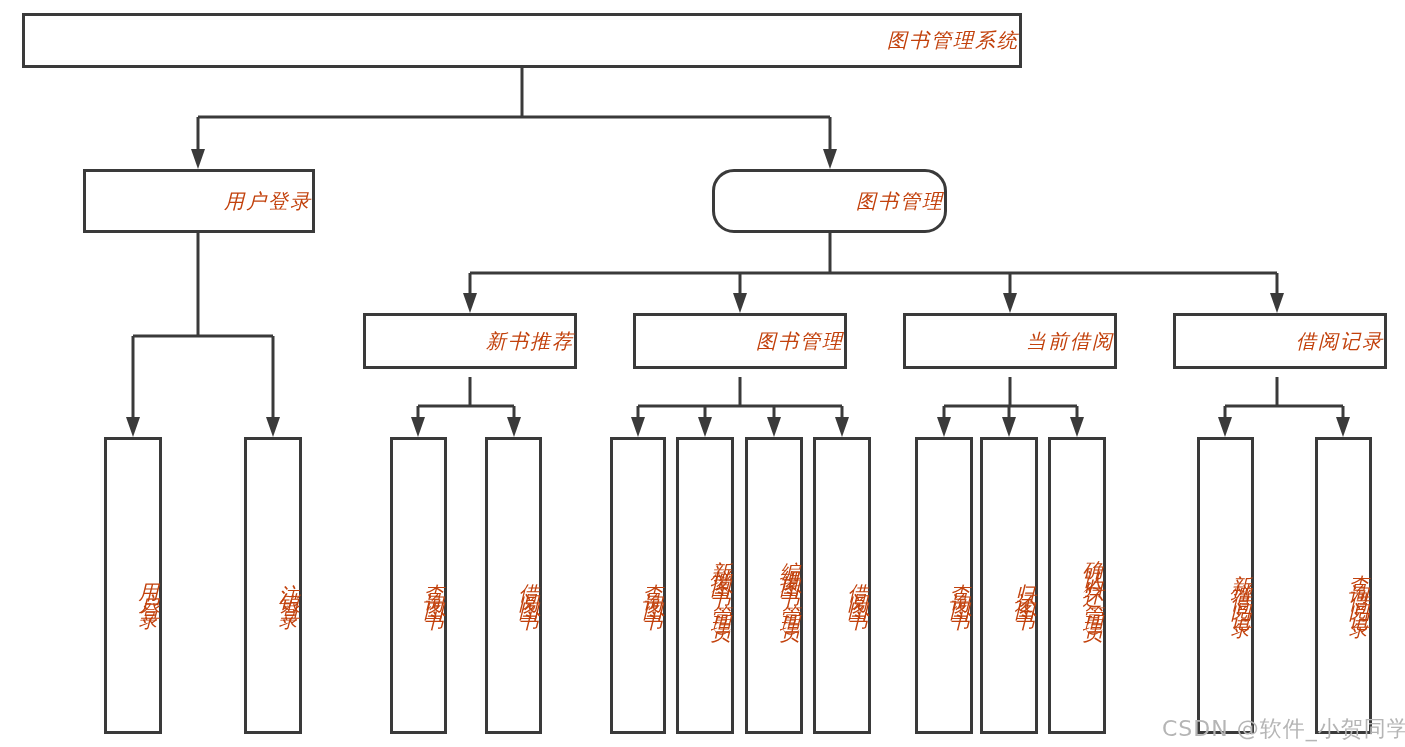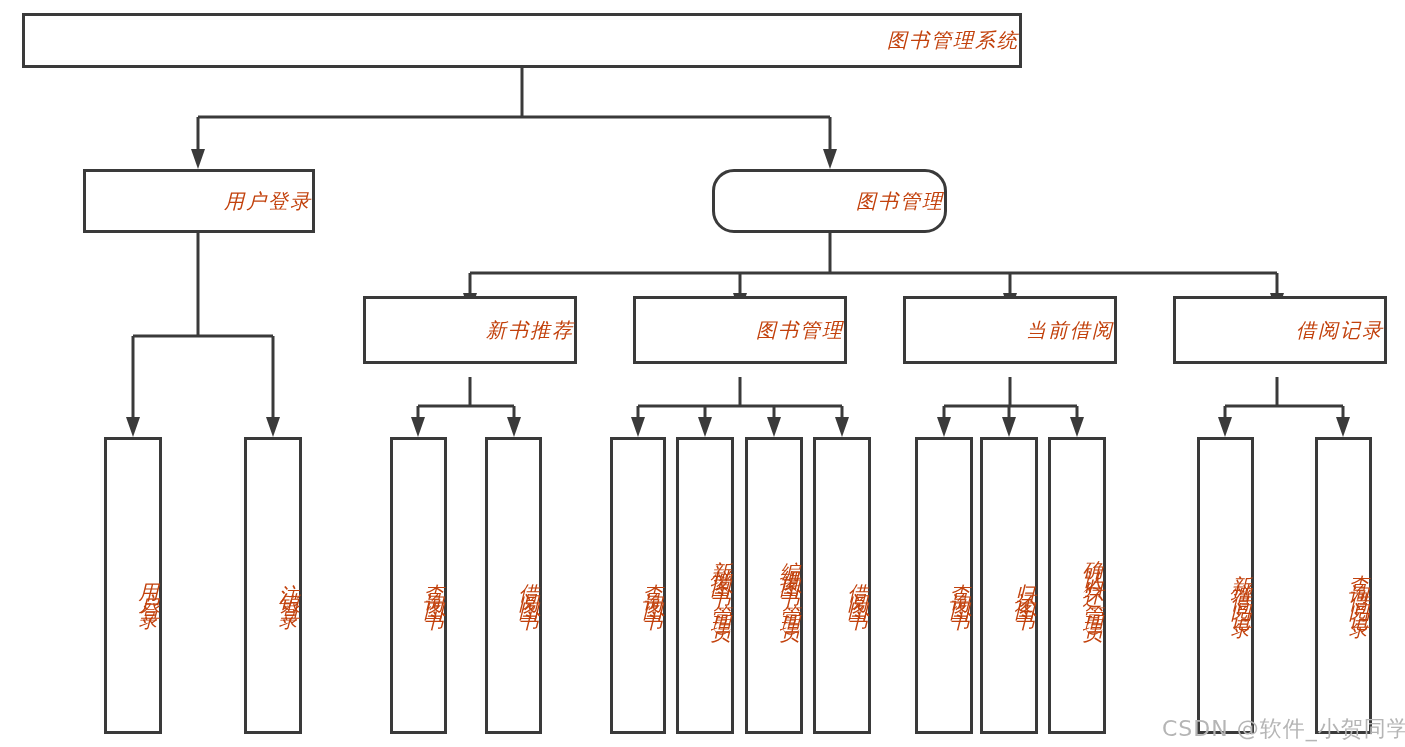--- a/index.html
+++ b/index.html
@@ -30,21 +30,21 @@
     box-sizing: border-box;
     letter-spacing: 2px;
     font-style: italic;
   }
   
   .root    { left: 22px;  top: 13px;  width: 1000px; height: 55px; }
   
   .n-user  { left: 83px;  top: 169px; width: 232px;  height: 64px; }
   .n-mgmt  { left: 712px; top: 169px; width: 235px;  height: 64px; border-radius: 22px; }
   
-  .lvl3    { top: 296px; width: 214px; height: 68px; }
+  .lvl3    { top: 313px; width: 214px; height: 56px; }
   .n-newbook { left: 363px; }
   .n-borrow  { left: 633px; }
   .n-current { left: 903px; }
   .n-record  { left: 1173px; }
   
   .leaf { top: 437px; width: 58px; height: 297px; }
   .leaf span {
     writing-mode: vertical-rl;
     text-orientation: mixed;
     letter-spacing: 9px;

